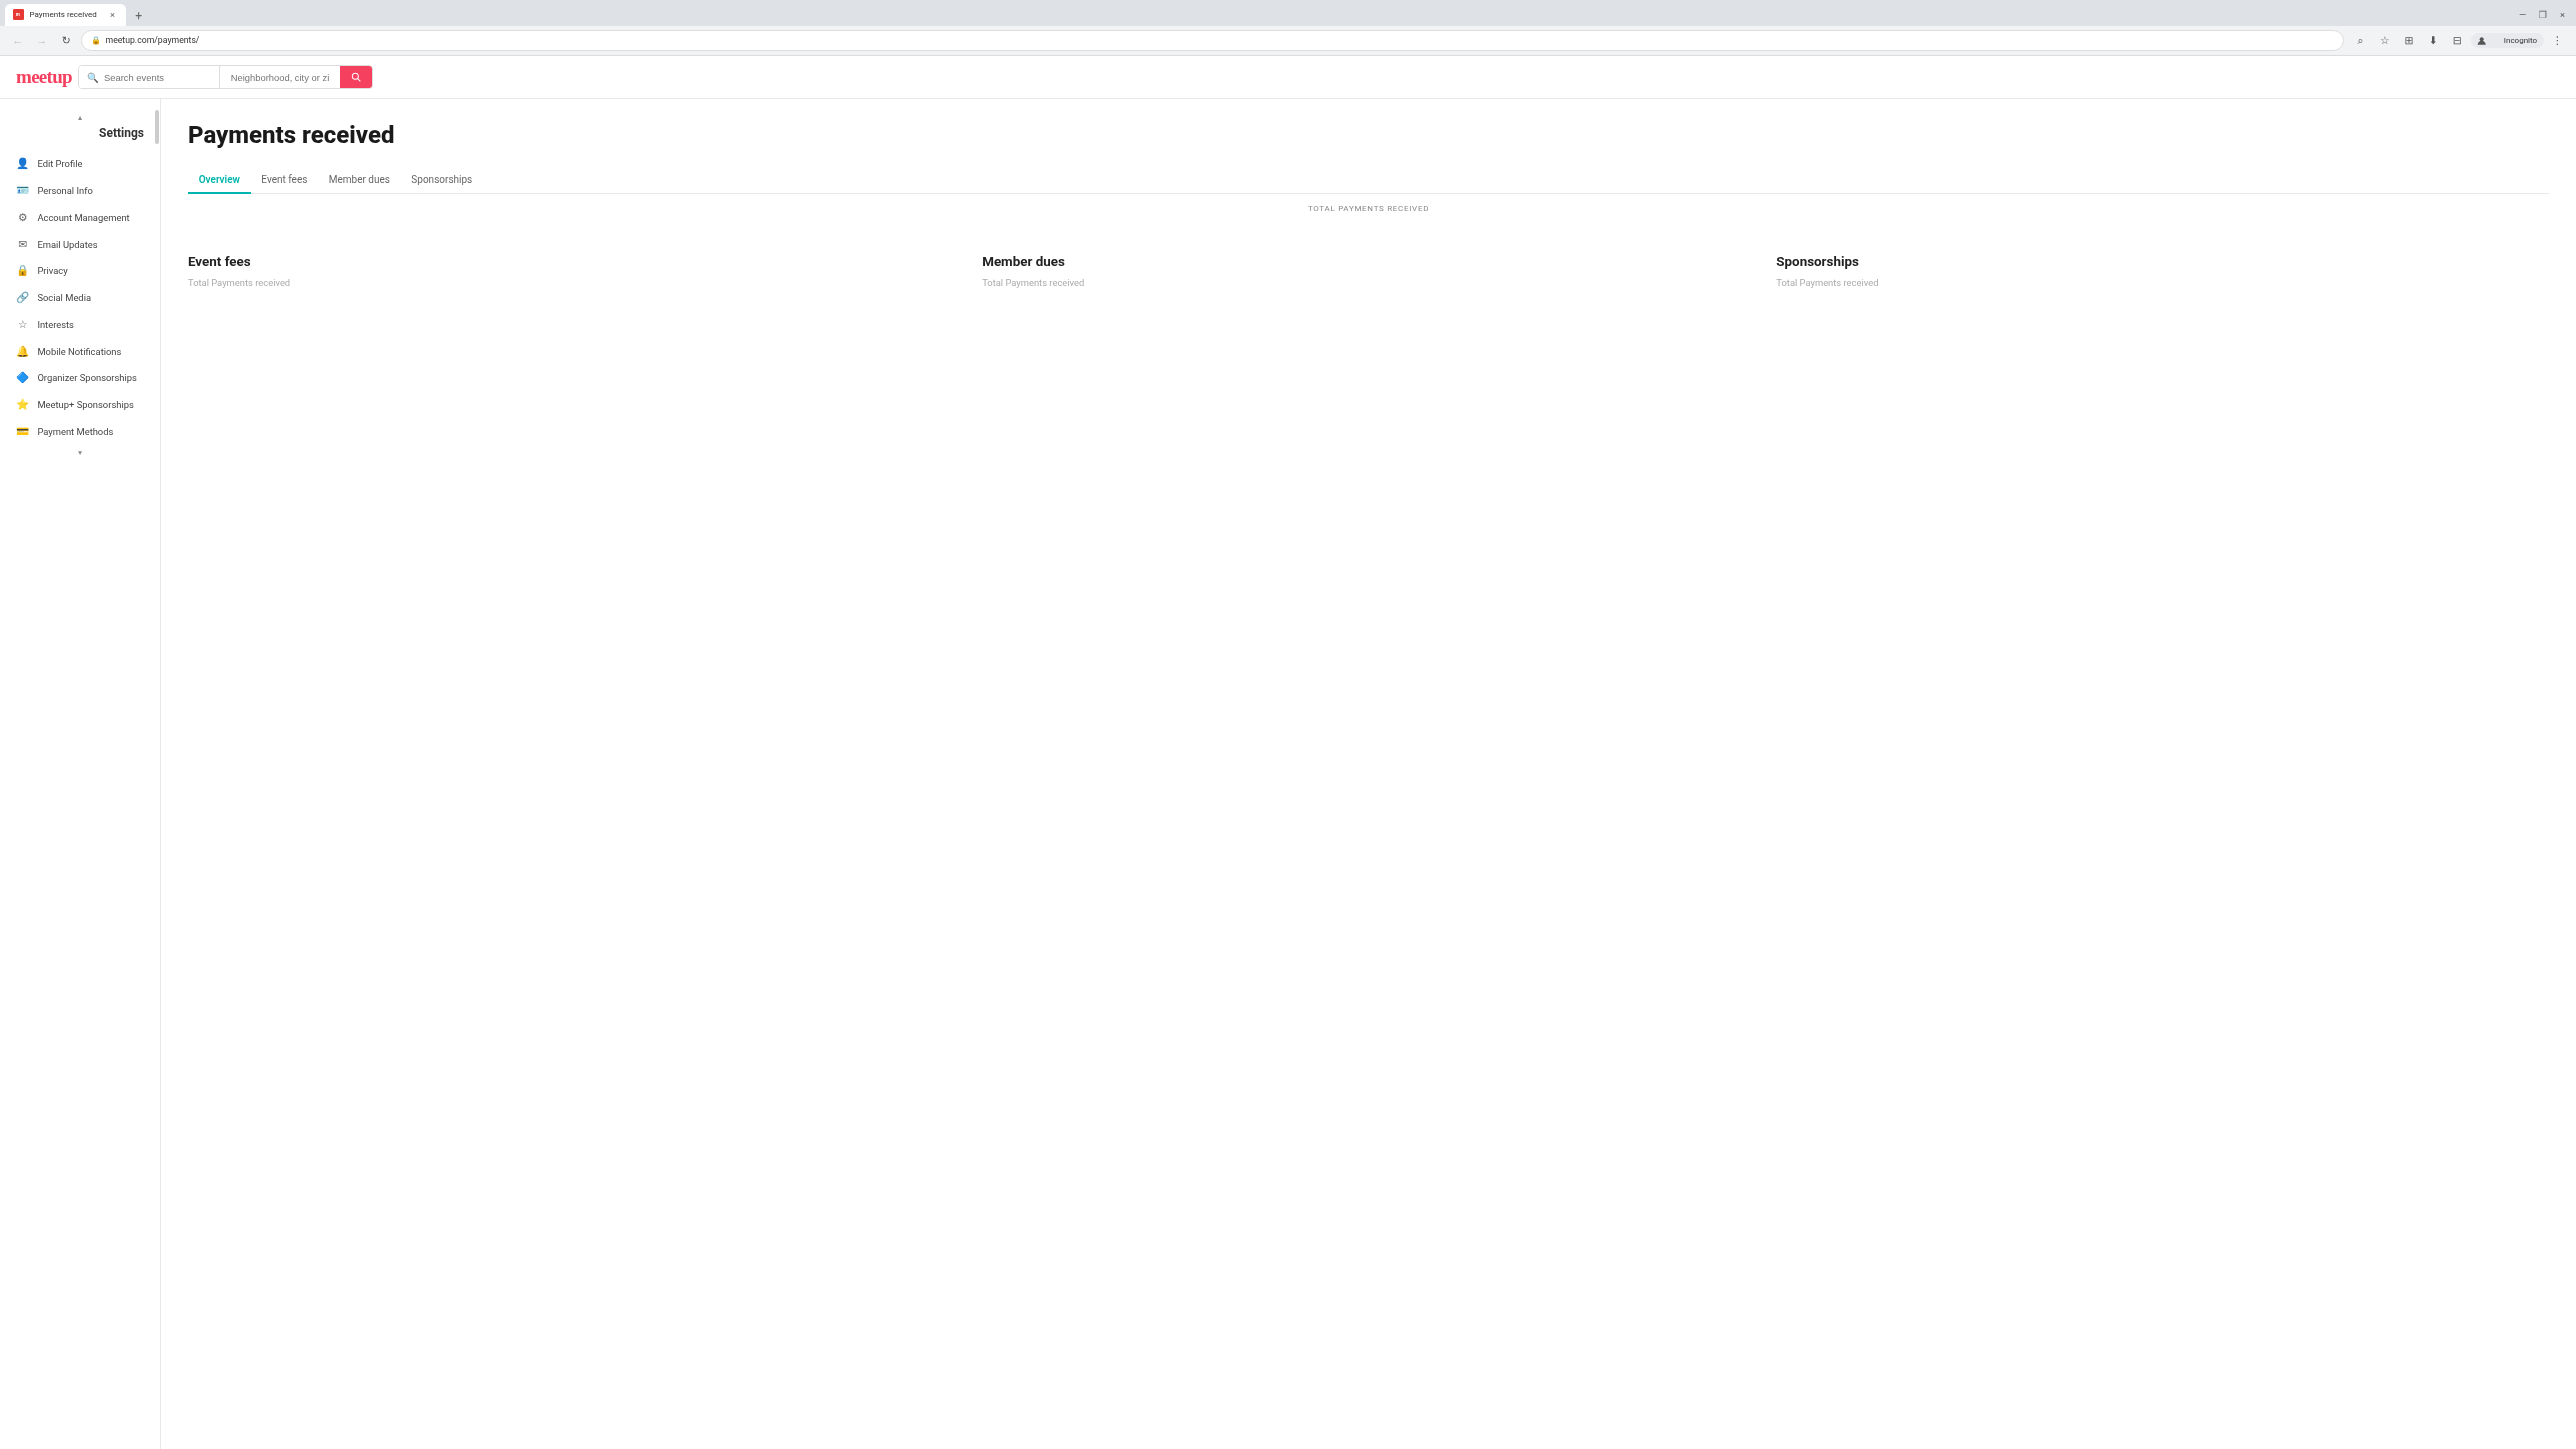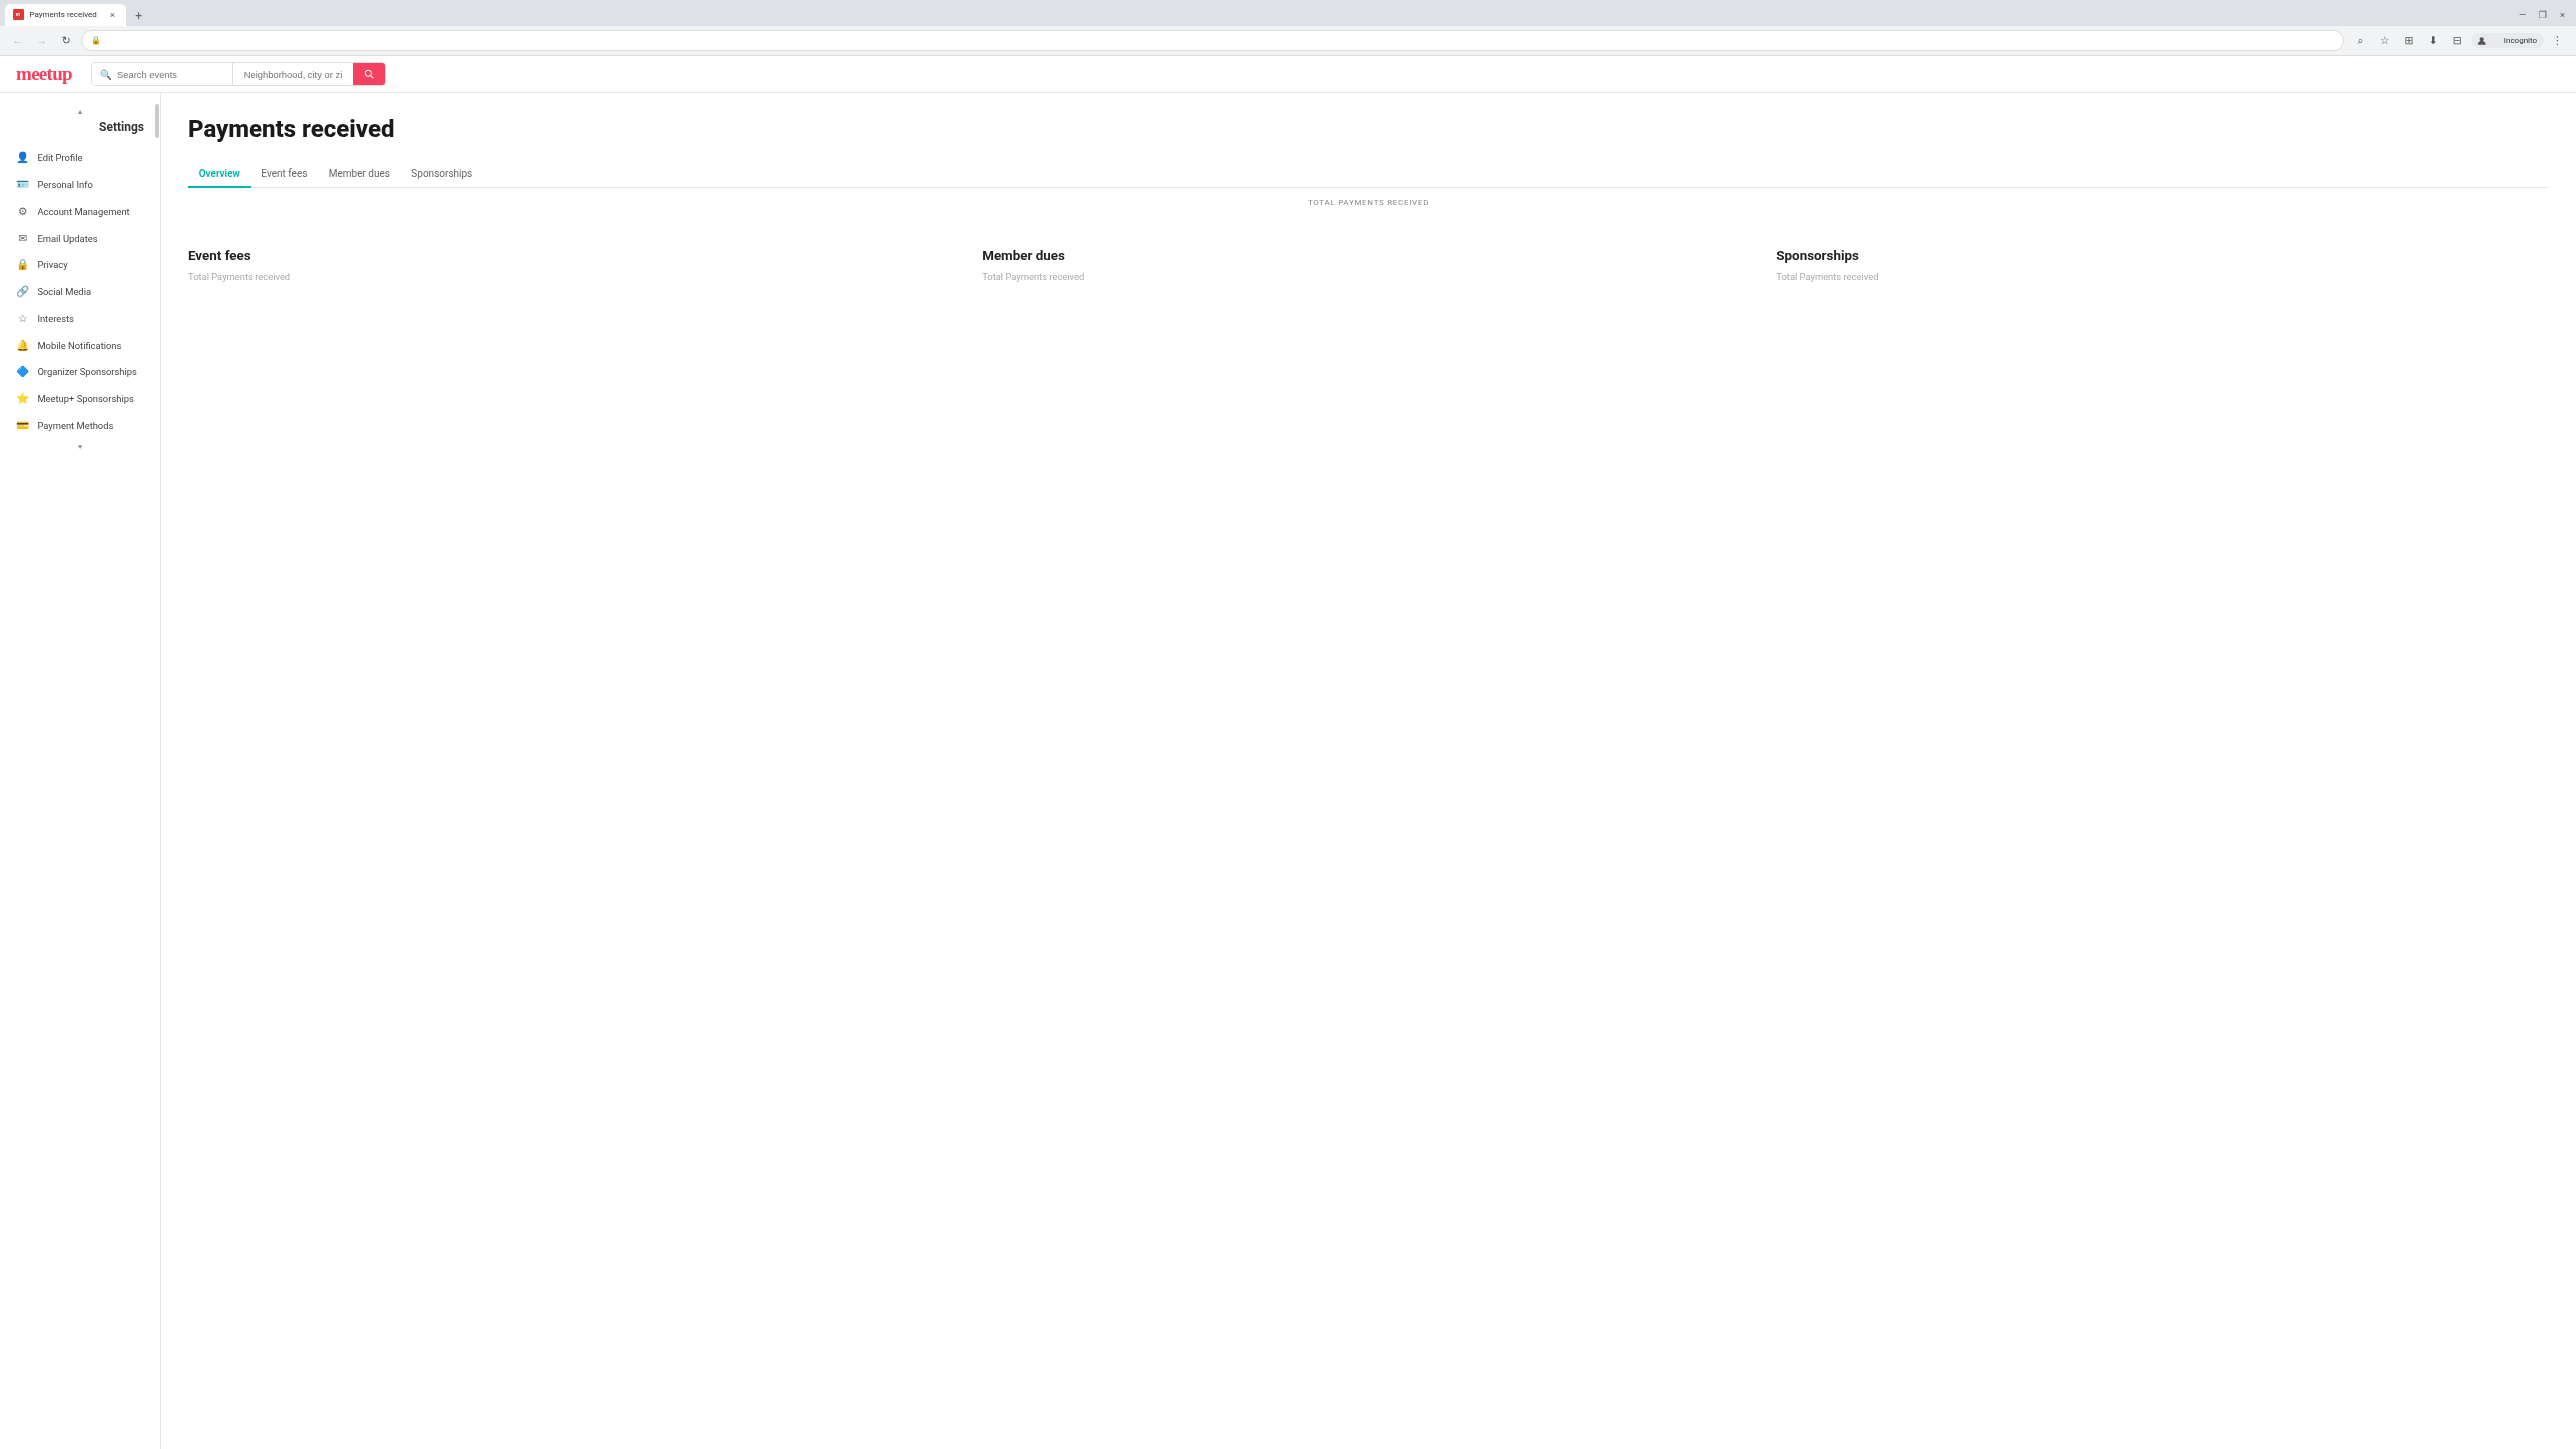--- a/index.html
+++ b/index.html
@@ -22,21 +22,21 @@
     .address-bar-icon { font-size: 8px; color: #666; }
     .address-text { font-size: 8.7px; color: #333; flex: 1; }
     .toolbar-right { display: flex; align-items: center; gap: 2.7px; }
     .toolbar-icon-btn { width: 21.5px; height: 21.5px; display: flex; align-items: center; justify-content: center; border-radius: 50%; cursor: pointer; color: #555; font-size: 10.7px; }
     .incognito-badge { display: flex; align-items: center; gap: 17px; background: #e8eaed; border-radius: 8px; padding: 2.7px 6.7px; font-size: 8px; color: #333; cursor: pointer; }
 
     
     .app-container { display: flex; flex-direction: column; height: calc(100vh - 56px); }
 
     
-    .navbar { display: flex; align-items: center; padding: 0 16px; height: 37px; border-bottom: 0.7px solid #e8e8e8; flex-shrink: 0; gap: 19px; }
+    .navbar { display: flex; align-items: center; padding: 0 16px; height: 43px; border-bottom: 0.7px solid #e8e8e8; flex-shrink: 0; gap: 6px; }
     .meetup-logo { display: flex; align-items: center; cursor: pointer; }
     .logo-text { font-size: 19px; font-weight: 800; color: #f64060; font-family: Georgia, serif; letter-spacing: -0.7px; }
     .search-bar { display: flex; align-items: center; border: 0.7px solid #ddd; border-radius: 4px; overflow: hidden; flex: 0 0 auto; }
     .search-input-wrapper { display: flex; align-items: center; padding: 0 8px; gap: 5.4px; background: #fff; }
     .search-icon { color: #888; font-size: 9.4px; }
     .search-input { border: none; outline: none; font-size: 9.4px; color: #333; width: 107px; padding: 5.4px 0; }
     .location-input { border: none; border-left: 0.7px solid #ddd; outline: none; font-size: 9.4px; color: #888; padding: 5.4px 10.7px; width: 121px; }
     .search-btn { background: #f64060; border: none; color: white; padding: 5.4px 10.7px; cursor: pointer; display: flex; align-items: center; justify-content: center; }
 
     
@@ -91,20 +91,21 @@
       <span class="tab-ctrl-btn">×</span>
     </div>
   </div>
 
   <div class="browser-toolbar">
     <div class="nav-btn disabled">←</div>
     <div class="nav-btn disabled">→</div>
     <div class="nav-btn">↻</div>
     <div class="address-bar">
       <span class="address-bar-icon">🔒</span>
+      <span class="address-text">meetup.com/payments/</span>
     </div>
     <div class="toolbar-right">
       <div class="toolbar-icon-btn">⌕</div>
       <div class="toolbar-icon-btn">☆</div>
       <div class="toolbar-icon-btn">⊞</div>
       <div class="toolbar-icon-btn">⬇</div>
       <div class="toolbar-icon-btn">⊟</div>
       <div class="incognito-badge">
         <svg width="9.4" height="9.4" viewBox="0 0 14 14" fill="none">
             <circle cx="7" cy="5" r="3" fill="#555"></circle>

